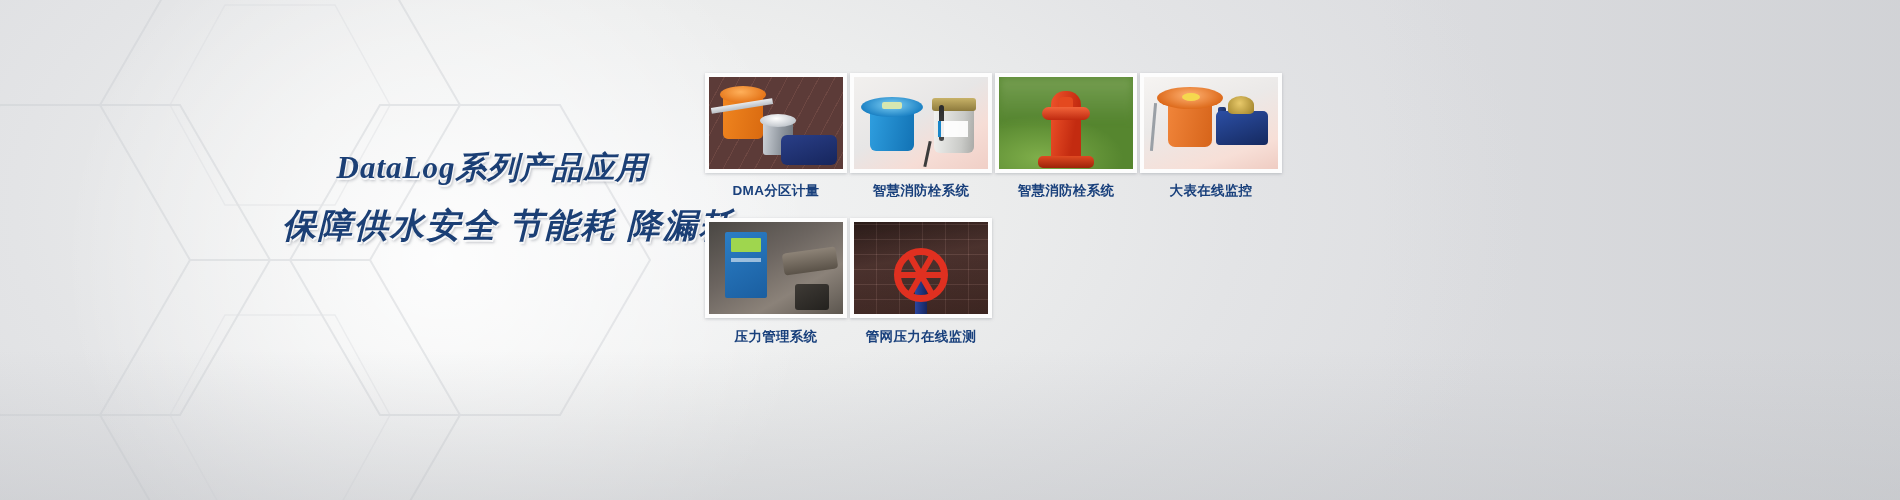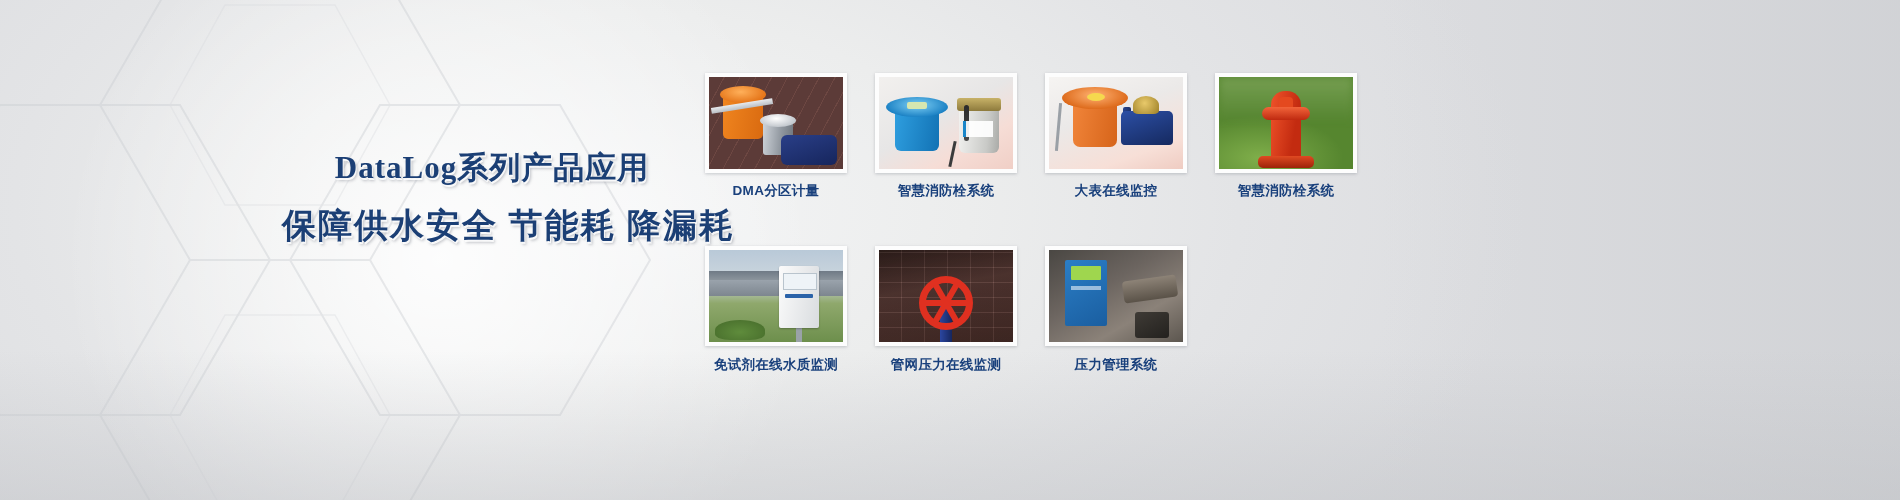--- a/index.html
+++ b/index.html
@@ -41,20 +41,21 @@
     pointer-events: none;
   }
 
   
   .headline {
     position: absolute;
     left: 282px; top: 148px;
     width: 420px;
     text-align: center;
     z-index: 5;
+    font-style: italic;
   }
   .headline .line {
     font-family: "Liberation Serif", "DejaVu Serif", serif;
     font-weight: bold;
     color: #1b3f75;
     letter-spacing: 1px;
     text-shadow: 1px 2px 0 rgba(255,255,255,.85), 2px 3px 3px rgba(120,125,135,.45);
     white-space: nowrap;
   }
   .headline .line1 { font-size: 31px; line-height: 40px; }
@@ -63,21 +64,20 @@
   
   .gallery {
     position: absolute;
     left: 705px; top: 73px;
     display: grid;
     grid-template-columns: repeat(4, 142px);
     grid-template-rows: repeat(2, 145px);
     column-gap: 3px;
     row-gap: 0px;
     z-index: 5;
-    gap: 28px;
   }
   .cell { width: 142px; }
   .thumb {
     width: 142px; height: 100px;
     border: 4px solid #fdfdfd;
     box-shadow: 0 1px 3px rgba(110,115,125,.35);
     overflow: hidden;
     position: relative;
     background: #cfd3d6;
     cursor: pointer;
@@ -399,71 +399,60 @@
               <div class="antenna"></div>
               <div class="bucket-label"></div>
             </div>
         </div>
       </div>
       <div class="caption">智慧消防栓系统</div>
     </div>
 
     <div class="cell r1">
       <div class="thumb">
+        <div class="scene s-grass">
+          <div class="hydrant">
+              <div class="hyd-cap"></div>
+            </div>
+        </div>
+      </div>
+      <div class="caption">智慧消防栓系统</div>
+    </div>
+
+    <div class="cell r1">
+      <div class="thumb">
         <div class="scene s-studio2">
           <div class="thin-rod"></div>
           <div class="or-flange"></div>
           <div class="bl-flange-l"></div>
           <div class="bl-meter"></div>
         </div>
       </div>
       <div class="caption">大表在线监控</div>
     </div>
 
-    <div class="cell r1">
-      <div class="thumb">
-        <div class="scene s-grass">
-          <div class="hydrant">
-              <div class="hyd-cap"></div>
-            </div>
-        </div>
-      </div>
-      <div class="caption">智慧消防栓系统</div>
-    </div>
 
     <div class="cell r2">
       <div class="thumb">
-        <div class="scene s-station">
-          <div class="st-road"></div>
-          <div class="st-bush"></div>
-          <div class="st-post"></div>
-          <div class="st-cabinet"></div>
-        </div>
-      </div>
-      <div class="caption">免试剂在线水质监测</div>
+        <div class="scene s-indoor">
+          <div class="pm-pipe"></div>
+          <div class="pm-panel"></div>
+          <div class="pm-box"></div>
+        </div>
+      </div>
+      <div class="caption">压力管理系统</div>
     </div>
 
     <div class="cell r2">
       <div class="thumb">
         <div class="scene s-brick2">
           <div class="hw-stem"></div>
           <div class="hw">
               <div class="hw-x"></div>
             </div>
         </div>
       </div>
       <div class="caption">管网压力在线监测</div>
     </div>
 
-    <div class="cell r2">
-      <div class="thumb">
-        <div class="scene s-indoor">
-          <div class="pm-pipe"></div>
-          <div class="pm-panel"></div>
-          <div class="pm-box"></div>
-        </div>
-      </div>
-      <div class="caption">压力管理系统</div>
-    </div>
-
 
   </div>
 </div>
 
 </body></html>

